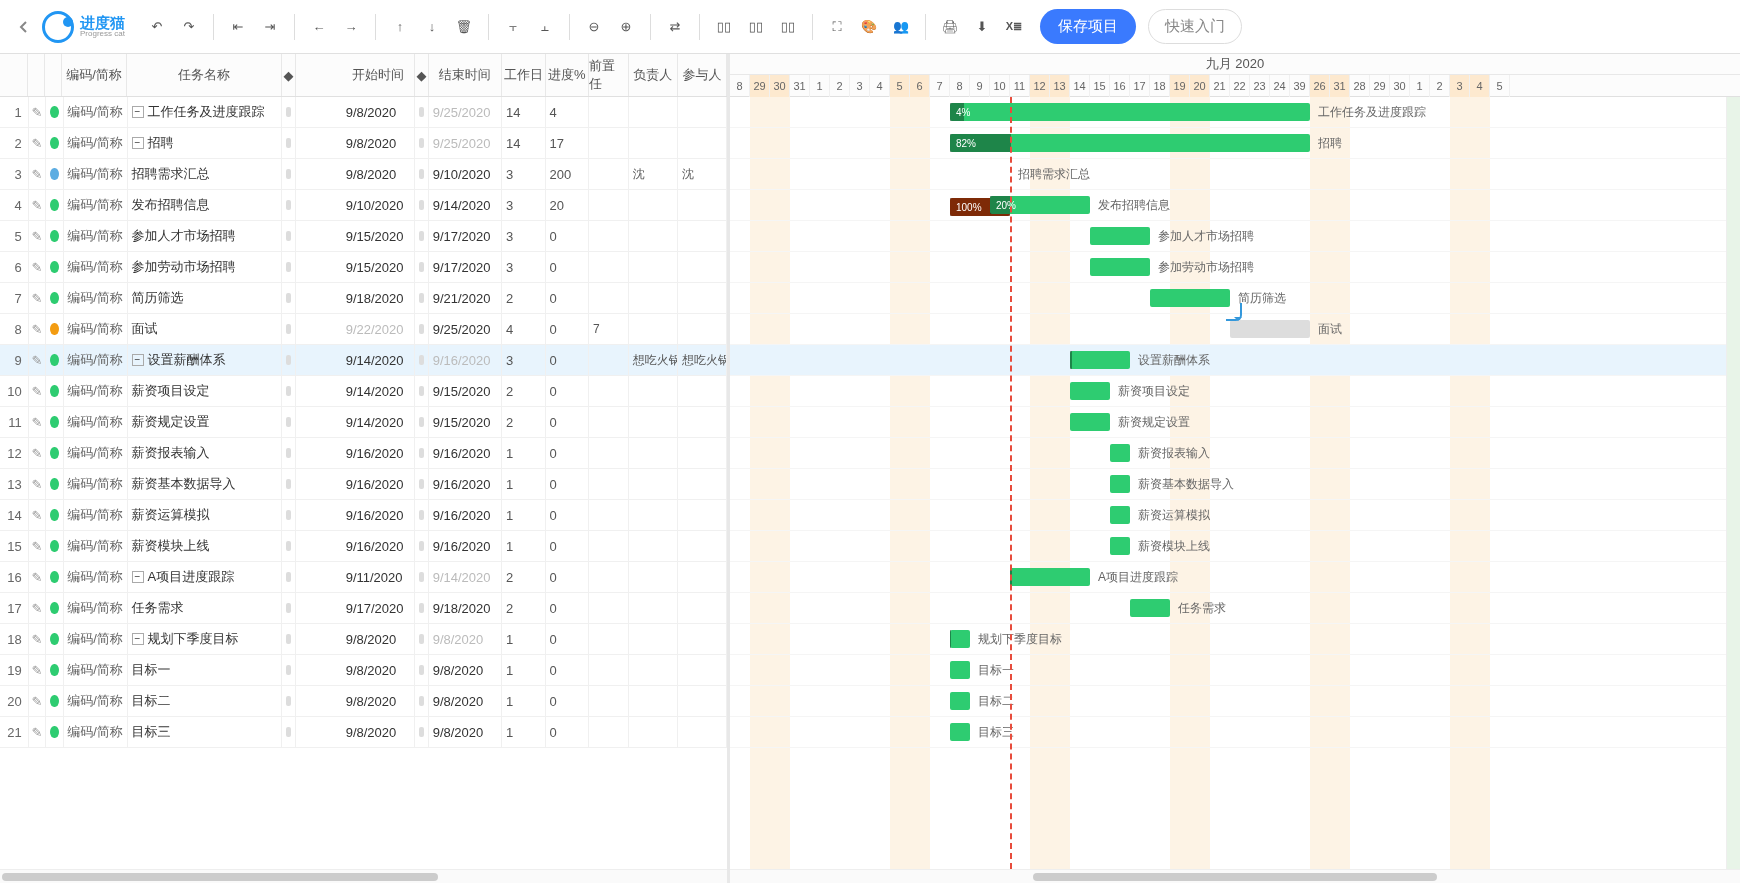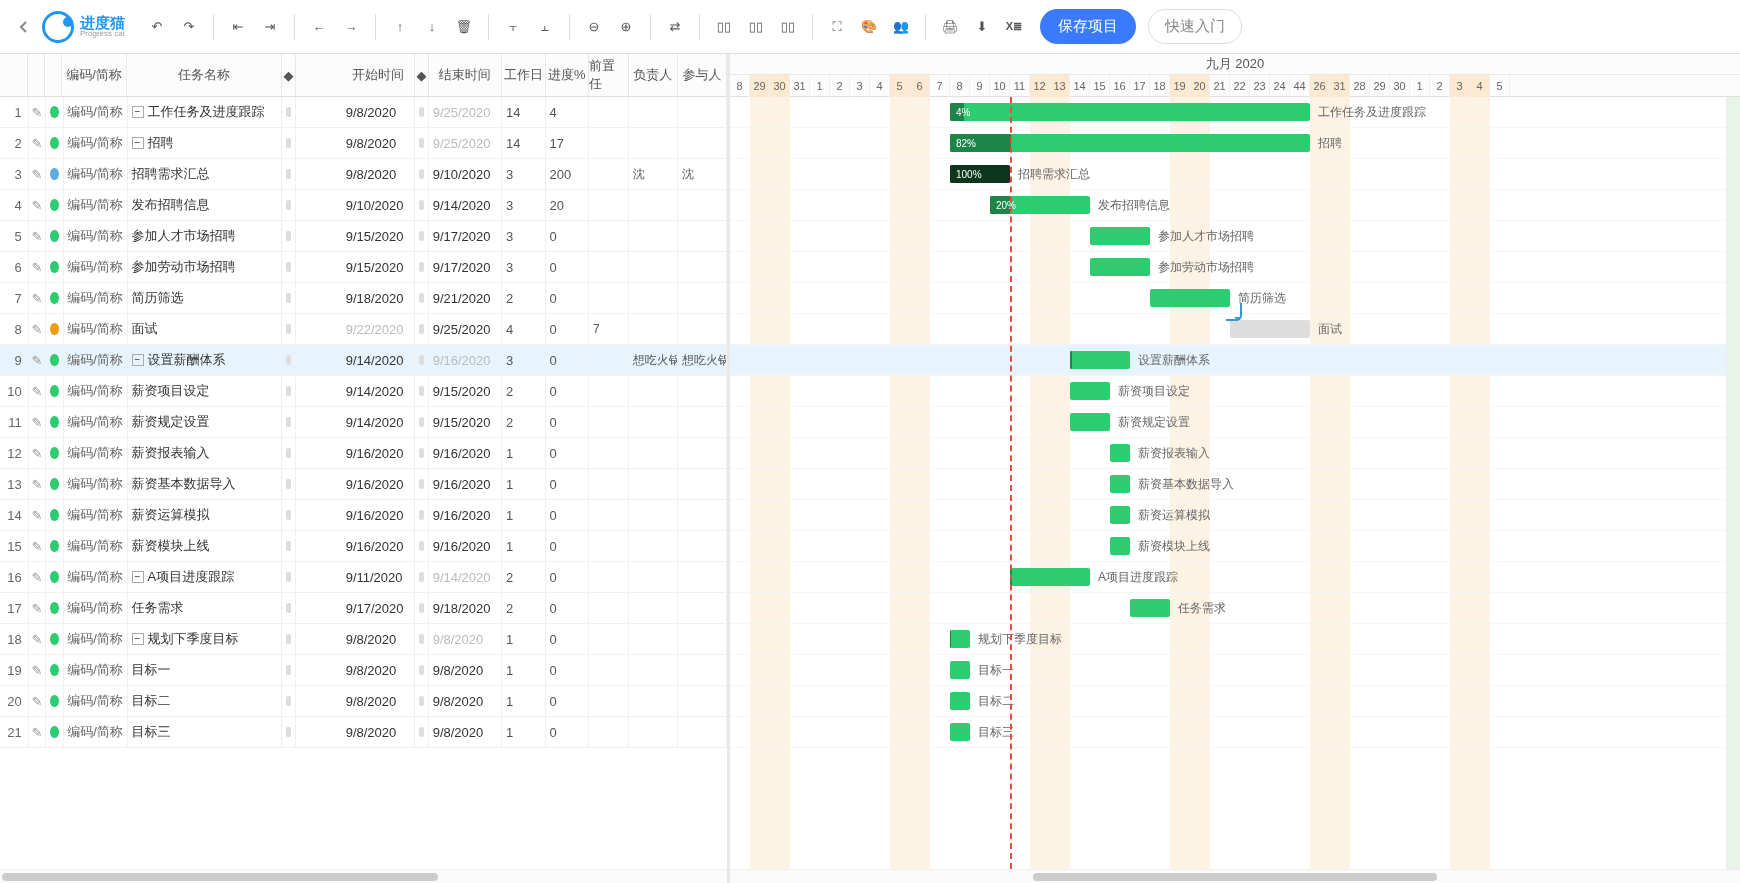--- a/index.html
+++ b/index.html
@@ -59,21 +59,21 @@
 
 
 .gantt-body{flex:1; position:relative; overflow:hidden;}
 .gantt-rows{position:absolute; inset:0;}
 .gantt-row{height:31px; border-bottom:1px solid #f5f5f5; position:relative;}
 .gantt-row.sel{background:#e8f4fd;}
 .wkcol{position:absolute; top:0; bottom:0; width:20px; background:#fdf3e5;}
 .today-line{position:absolute; top:0; bottom:0; width:0; border-left:2px dashed #e74c3c; z-index:2;}
 
 .bar{position:absolute; height:18px; top:6px; border-radius:2px; background:#2ecc71; display:flex; align-items:center;}
-.bar.blue{background:#14532d;}
+.bar.blue{background:#c2410c;margin-top:33px;}
 .bar.grey{background:#ddd;}
 .bar .prog{position:absolute; left:0; top:0; bottom:0; background:rgba(0,0,0,0.35);}
 .bar .pct{position:relative; color:#fff; font-size:10px; padding-left:6px; z-index:1;}
 .bar-label{position:absolute; top:0; height:31px; display:flex; align-items:center; color:#666; font-size:12px; white-space:nowrap;}
 .link-arrow{position:absolute; border:2px solid #3498db; border-top:none; border-left:none; border-radius:0 0 6px 0;}
 .link-arrow::after{content:''; position:absolute; right:-2px; bottom:-6px; border:4px solid transparent; border-top-color:#3498db;}
 
 
 .hscroll{height:14px; border-top:1px solid #eee; background:#fafafa; position:relative;}
 .hscroll .thumb{position:absolute; height:8px; top:3px; background:#ccc; border-radius:4px;}
@@ -695,21 +695,21 @@
             <div class="daycell" style="left: 360px;">15</div>
             <div class="daycell" style="left: 380px;">16</div>
             <div class="daycell" style="left: 400px;">17</div>
             <div class="daycell" style="left: 420px;">18</div>
             <div class="daycell wk" style="left: 440px;">19</div>
             <div class="daycell wk" style="left: 460px;">20</div>
             <div class="daycell" style="left: 480px;">21</div>
             <div class="daycell" style="left: 500px;">22</div>
             <div class="daycell" style="left: 520px;">23</div>
             <div class="daycell" style="left: 540px;">24</div>
-            <div class="daycell" style="left: 560px;">44</div>
+            <div class="daycell" style="left: 560px;">39</div>
             <div class="daycell wk" style="left: 580px;">26</div>
             <div class="daycell wk" style="left: 600px;">31</div>
             <div class="daycell" style="left: 620px;">28</div>
             <div class="daycell" style="left: 640px;">29</div>
             <div class="daycell" style="left: 660px;">30</div>
             <div class="daycell" style="left: 680px;">1</div>
             <div class="daycell" style="left: 700px;">2</div>
             <div class="daycell wk" style="left: 720px;">3</div>
             <div class="daycell wk" style="left: 740px;">4</div>
             <div class="daycell" style="left: 760px;">5</div>

